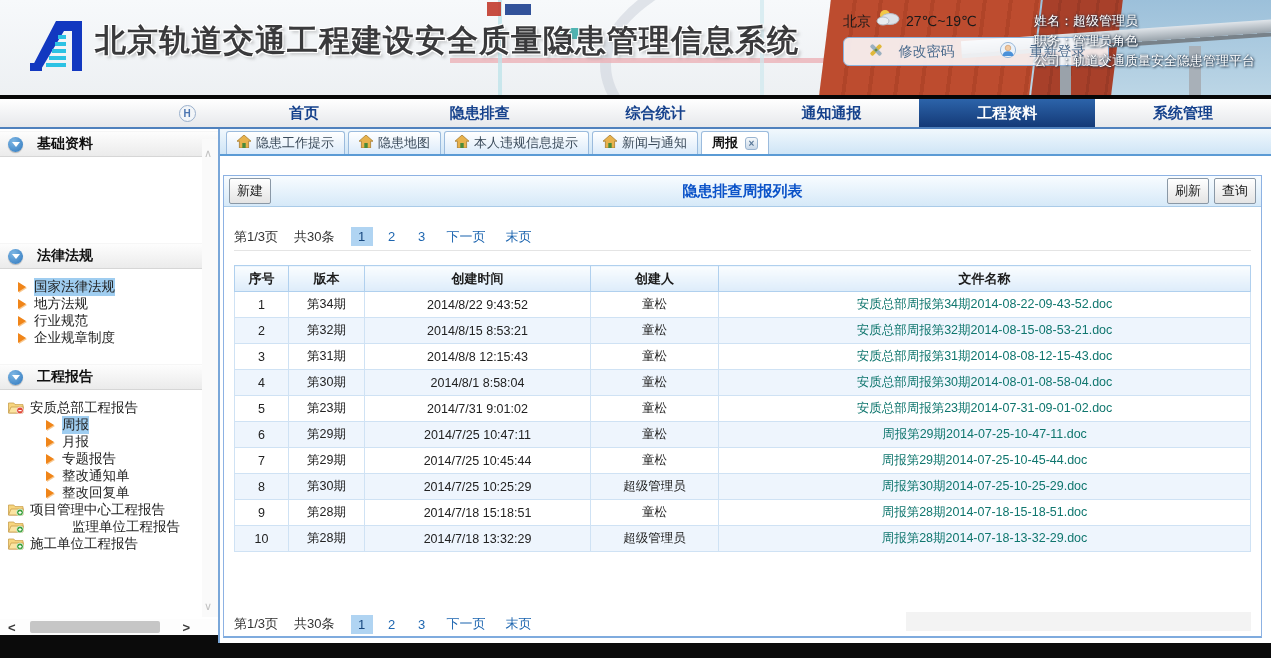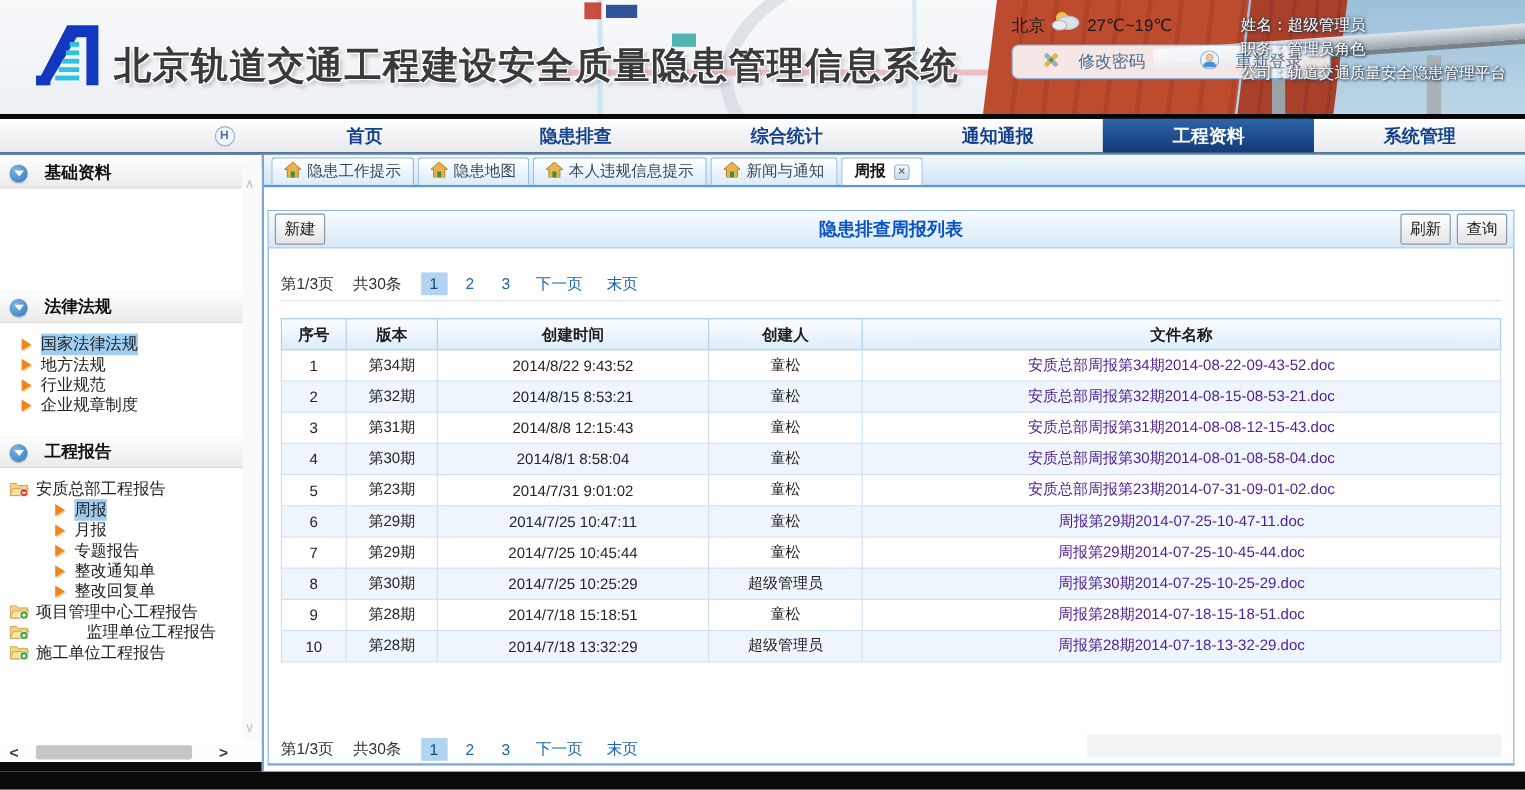--- a/index.html
+++ b/index.html
@@ -17,21 +17,21 @@
   .map-sign1 { position:absolute; left:487px; top:2px; width:14px; height:14px; background:#c23b2e; opacity:.9; }
   .map-sign2 { position:absolute; left:505px; top:4px; width:26px; height:11px; background:#1d3f8f; opacity:.9; }
   .map-sign3 { position:absolute; left:560px; top:28px; width:20px; height:11px; background:#25a4a0; opacity:.8; }
   .photo { position:absolute; right:0; top:0; width:430px; height:95px; background:linear-gradient(#9cc0da,#bcd6e6); }
   .building { position:absolute; left:-16px; top:0; width:210px; height:95px; background:repeating-linear-gradient(90deg,#bd4c2f 0 22px,#b04428 22px 26px); transform:skewX(-7deg); }
   .building2 { position:absolute; left:196px; top:0; width:80px; height:95px; background:repeating-linear-gradient(90deg,#a8402a 0 16px,#9a3a26 16px 19px); transform:skewX(-7deg); }
   .viaduct { position:absolute; right:-10px; top:30px; width:320px; height:13px; background:linear-gradient(#e0e5ea,#98a2aa); box-shadow:0 4px 0 #78828a; transform:rotate(-4deg); }
   .pillar1 { position:absolute; right:70px; top:46px; width:12px; height:49px; background:#a8b0b8; }
   .pillar2 { position:absolute; right:200px; top:52px; width:11px; height:43px; background:#9aa2aa; }
   .logo { position:absolute; left:26px; top:13px; }
-  .app-title { position:absolute; left:95px; top:34px; white-space:nowrap; font-size:31px; font-weight:bold; color:#3a3a3c; letter-spacing:1px;
+  .app-title { position:absolute; left:95px; top:20px; white-space:nowrap; font-size:31px; font-weight:bold; color:#3a3a3c; letter-spacing:1px;
     text-shadow:1px 1px 0 #fff,-1px -1px 0 #fff,1px -1px 0 #fff,-1px 1px 0 #fff,3px 3px 3px rgba(120,120,120,.35); }
   .city { position:absolute; left:843px; top:13px; font-size:14px; color:#1a1a1a; }
   .weather-ic { position:absolute; left:876px; top:8px; }
   .temp { position:absolute; left:906px; top:13px; font-size:14px; color:#1a1a1a; }
   .hdr-buttons { position:absolute; left:843px; top:37px; width:266px; height:29px; background:rgba(252,253,255,.88);
     border:1px solid #8ab2dc; border-radius:6px; display:flex; align-items:center; justify-content:space-around; }
   .hdr-btn { display:flex; align-items:center; gap:14px; font-size:14px; color:#4c6c8e; cursor:pointer; background:none; border:none; font-family:inherit; }
   .user-info { position:absolute; left:1034px; top:11px; font-size:13px; line-height:20px; color:#fff;
     text-shadow:0 0 3px #223448,1px 1px 2px #223448; white-space:nowrap; }
   
@@ -93,21 +93,21 @@
   .pg-info { margin-right:8px; }
   .page-num { min-width:22px; text-align:center; padding:2px 5px; color:#1e66b0; cursor:pointer; }
   .page-num.current { background:#b0d4f2; color:#17477e; }
   .page-link { color:#1e66b0; padding:2px 6px; cursor:pointer; }
   table.grid { width:100%; border-collapse:collapse; table-layout:fixed; margin-top:14px; border:1px solid #9fc6ea; flex:none; }
   table.grid th { height:26px; background:linear-gradient(#fafdff,#ddecfa); border:1px solid #b0d0ee; font-size:13px; font-weight:bold; color:#1c1c1c; }
   table.grid td { height:26px; border:1px solid #cfe2f4; text-align:center; font-size:12.5px; color:#222; overflow:hidden; white-space:nowrap; }
   table.grid tr.alt td { background:#eef5fd; }
   table.grid th:nth-child(1){ width:54px; } table.grid th:nth-child(2){ width:76px; }
   table.grid th:nth-child(3){ width:226px; } table.grid th:nth-child(4){ width:128px; }
-  .doc-link { color:#4c1d95; cursor:pointer; }
+  .doc-link { color:#0f766e; cursor:pointer; }
   .hscroll-ghost { position:absolute; right:10px; bottom:5px; width:345px; height:19px; background:#f3f3f3; }
 </style>
 </head>
 <body>
 
 <div class="header">
   <div class="map-ring"></div>
   <div class="map-line-h"></div>
   <div class="map-line-v1"></div>
   <div class="map-line-v2"></div>

